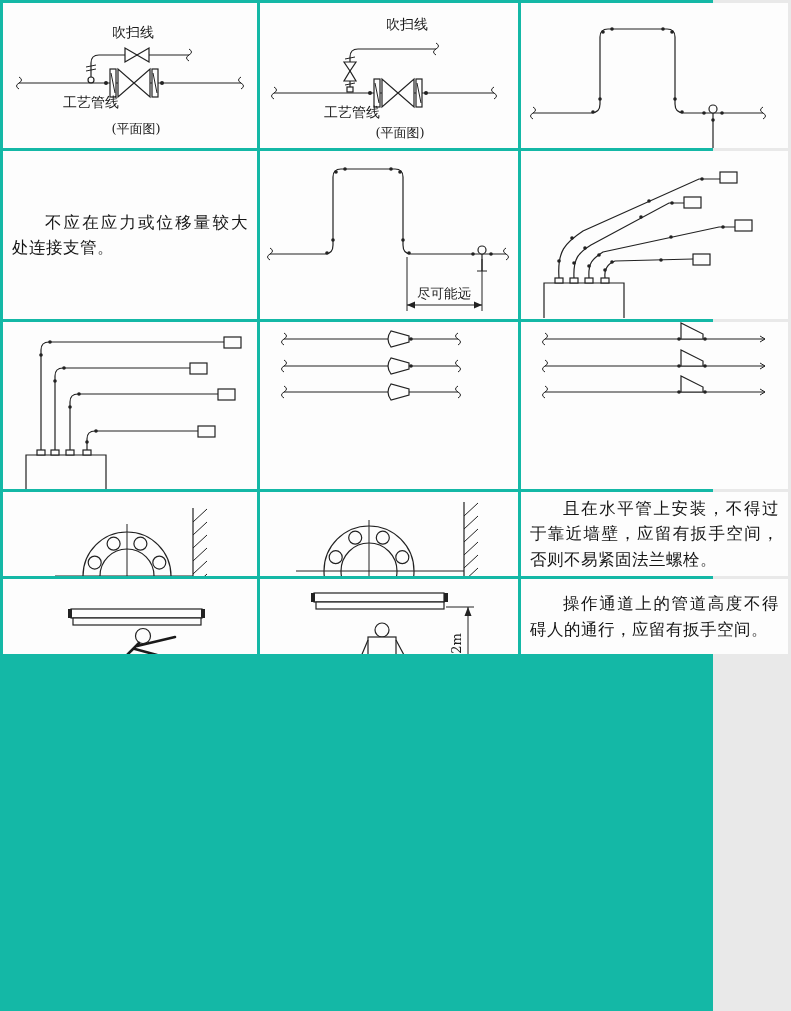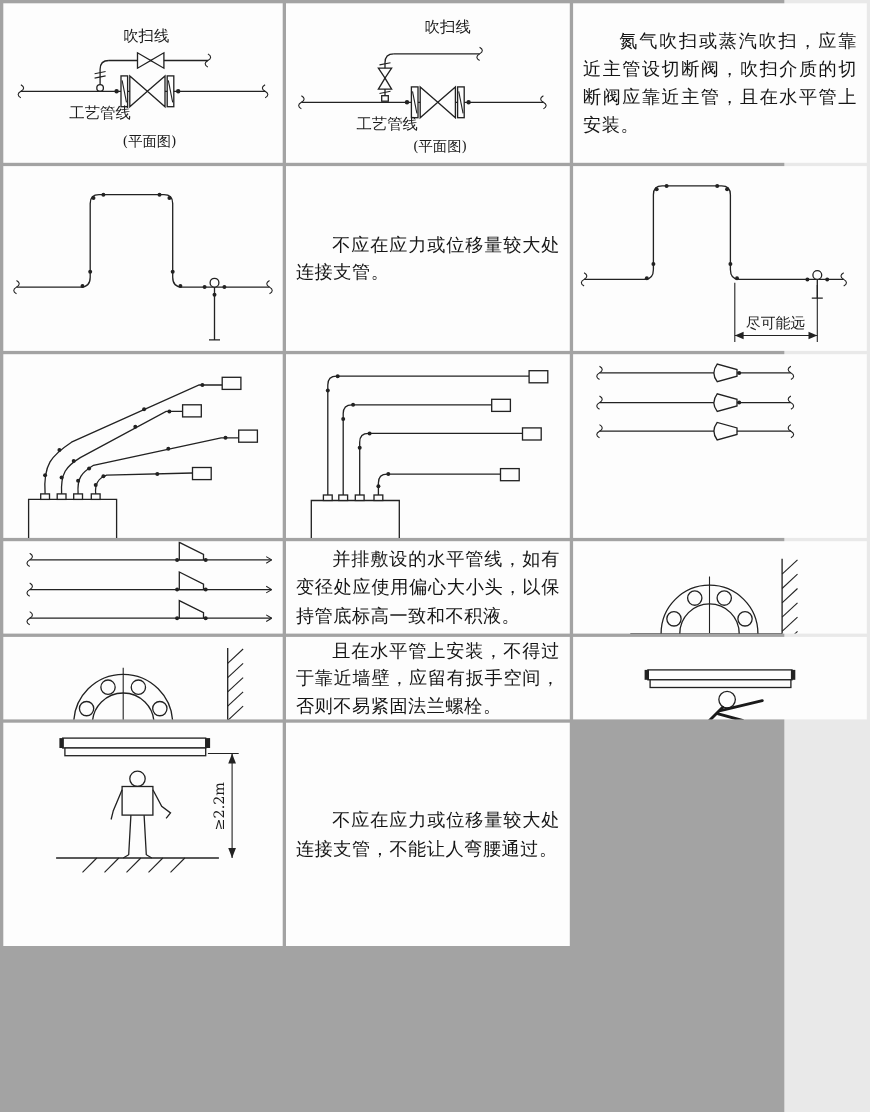--- a/index.html
+++ b/index.html
@@ -1,18 +1,18 @@
 <!DOCTYPE html>
 <html><head>
 <meta charset="utf-8">
 <style>
   html,body{margin:0;padding:0;background:#e9e9e9;}
   .sheet{
     width:713px;height:1011px;
-    background:#a3a3a3;
+    background:#14b8a6;
     box-sizing:border-box;
     padding:3px;
     display:grid;
     grid-template-columns:254px 258px 267px;
     grid-template-rows:145px 168px 167px 84px 75px 203px 145px;
     gap:3px;
     font-family:"DejaVu Sans",sans-serif;
   }
   .cell{
     background:#fdfdfd;
@@ -99,23 +99,20 @@
       <line class="thin" x1="157" y1="80" x2="161" y2="100"></line>
       <polygon class="wfill" points="122,76 122,104 138,90"></polygon>
       <polygon class="wfill" points="154,76 154,104 138,90"></polygon>
       <circle class="solid" cx="110" cy="90" r="2"></circle>
       <circle class="solid" cx="166" cy="90" r="2"></circle>
       <text x="92" y="114" font-size="14" text-anchor="middle">工艺管线</text>
       <text x="140" y="134" font-size="13" text-anchor="middle">(平面图)</text>
     </svg>
   </div>
 
-  <div class="cell note">
-    <p>氮气吹扫或蒸汽吹扫，应靠近主管设切断阀，吹扫介质的切断阀应靠近主管，且在水平管上安装。</p>
-  </div>
 
   <div class="cell">
     <svg width="254" height="168" viewBox="0 0 254 168">
       <path class="ln" d="M12 110 H70 Q79 110 79 101 V34 Q79 26 87 26 H146 Q154 26 154 34 V101 Q154 110 163 110 H242"></path>
       <path class="thin" d="M12 104 q5 3 0 6 q-5 3 0 6"></path>
       <path class="thin" d="M242 104 q-5 3 0 6 q5 3 0 6"></path>
       <circle class="solid" cx="72" cy="109" r="1.8"></circle>
         <circle class="solid" cx="79" cy="96" r="1.8"></circle>
       <circle class="solid" cx="82" cy="29" r="1.8"></circle>
         <circle class="solid" cx="91" cy="26" r="1.8"></circle>
@@ -270,23 +267,20 @@
         <path class="ln" d="M24 70 H244"></path>
         <path class="thin" d="M24 64 q5 3 0 6 q-5 3 0 6"></path>
         <polygon class="wfill" points="160,70 160,54 182,65 182,70"></polygon>
         <circle class="solid" cx="158" cy="70" r="1.8"></circle>
           <circle class="solid" cx="184" cy="70" r="1.8"></circle>
         <path class="thin" d="M244 70 L239 67 M244 70 L239 73"></path>
       </g>
     </svg>
   </div>
 
-  <div class="cell note">
-    <p>并排敷设的水平管线，如有变径处应使用偏心大小头，以保持管底标高一致和不积液。</p>
-  </div>
 
 
 
 
   <div class="cell">
     <svg width="254" height="203" viewBox="0 0 254 203">
       <path class="ln" d="M190 16 V176"></path>
       <g class="thin">
         <line x1="190" y1="30" x2="204" y2="17"></line>
           <line x1="190" y1="43" x2="204" y2="30"></line>
@@ -413,16 +407,16 @@
       </g>
       <path class="thin" d="M186 28 H214"></path>
       <path class="thin" d="M208 28 V123"></path>
       <polygon class="solid" points="208,28 204.5,37 211.5,37"></polygon>
       <polygon class="solid" points="208,123 204.5,114 211.5,114"></polygon>
       <text x="201" y="76" font-size="13" text-anchor="middle" transform="rotate(-90 201 76)">≥2.2m</text>
     </svg>
   </div>
 
   <div class="cell note">
-    <p>不应在应力或位移量较大处连接支管，不能让人弯腰通过。</p>
+    <p>操作通道上的管道高度不得碍人的通行，应留有扳手空间。</p>
   </div>
 
 </div>
 
 </body></html>

